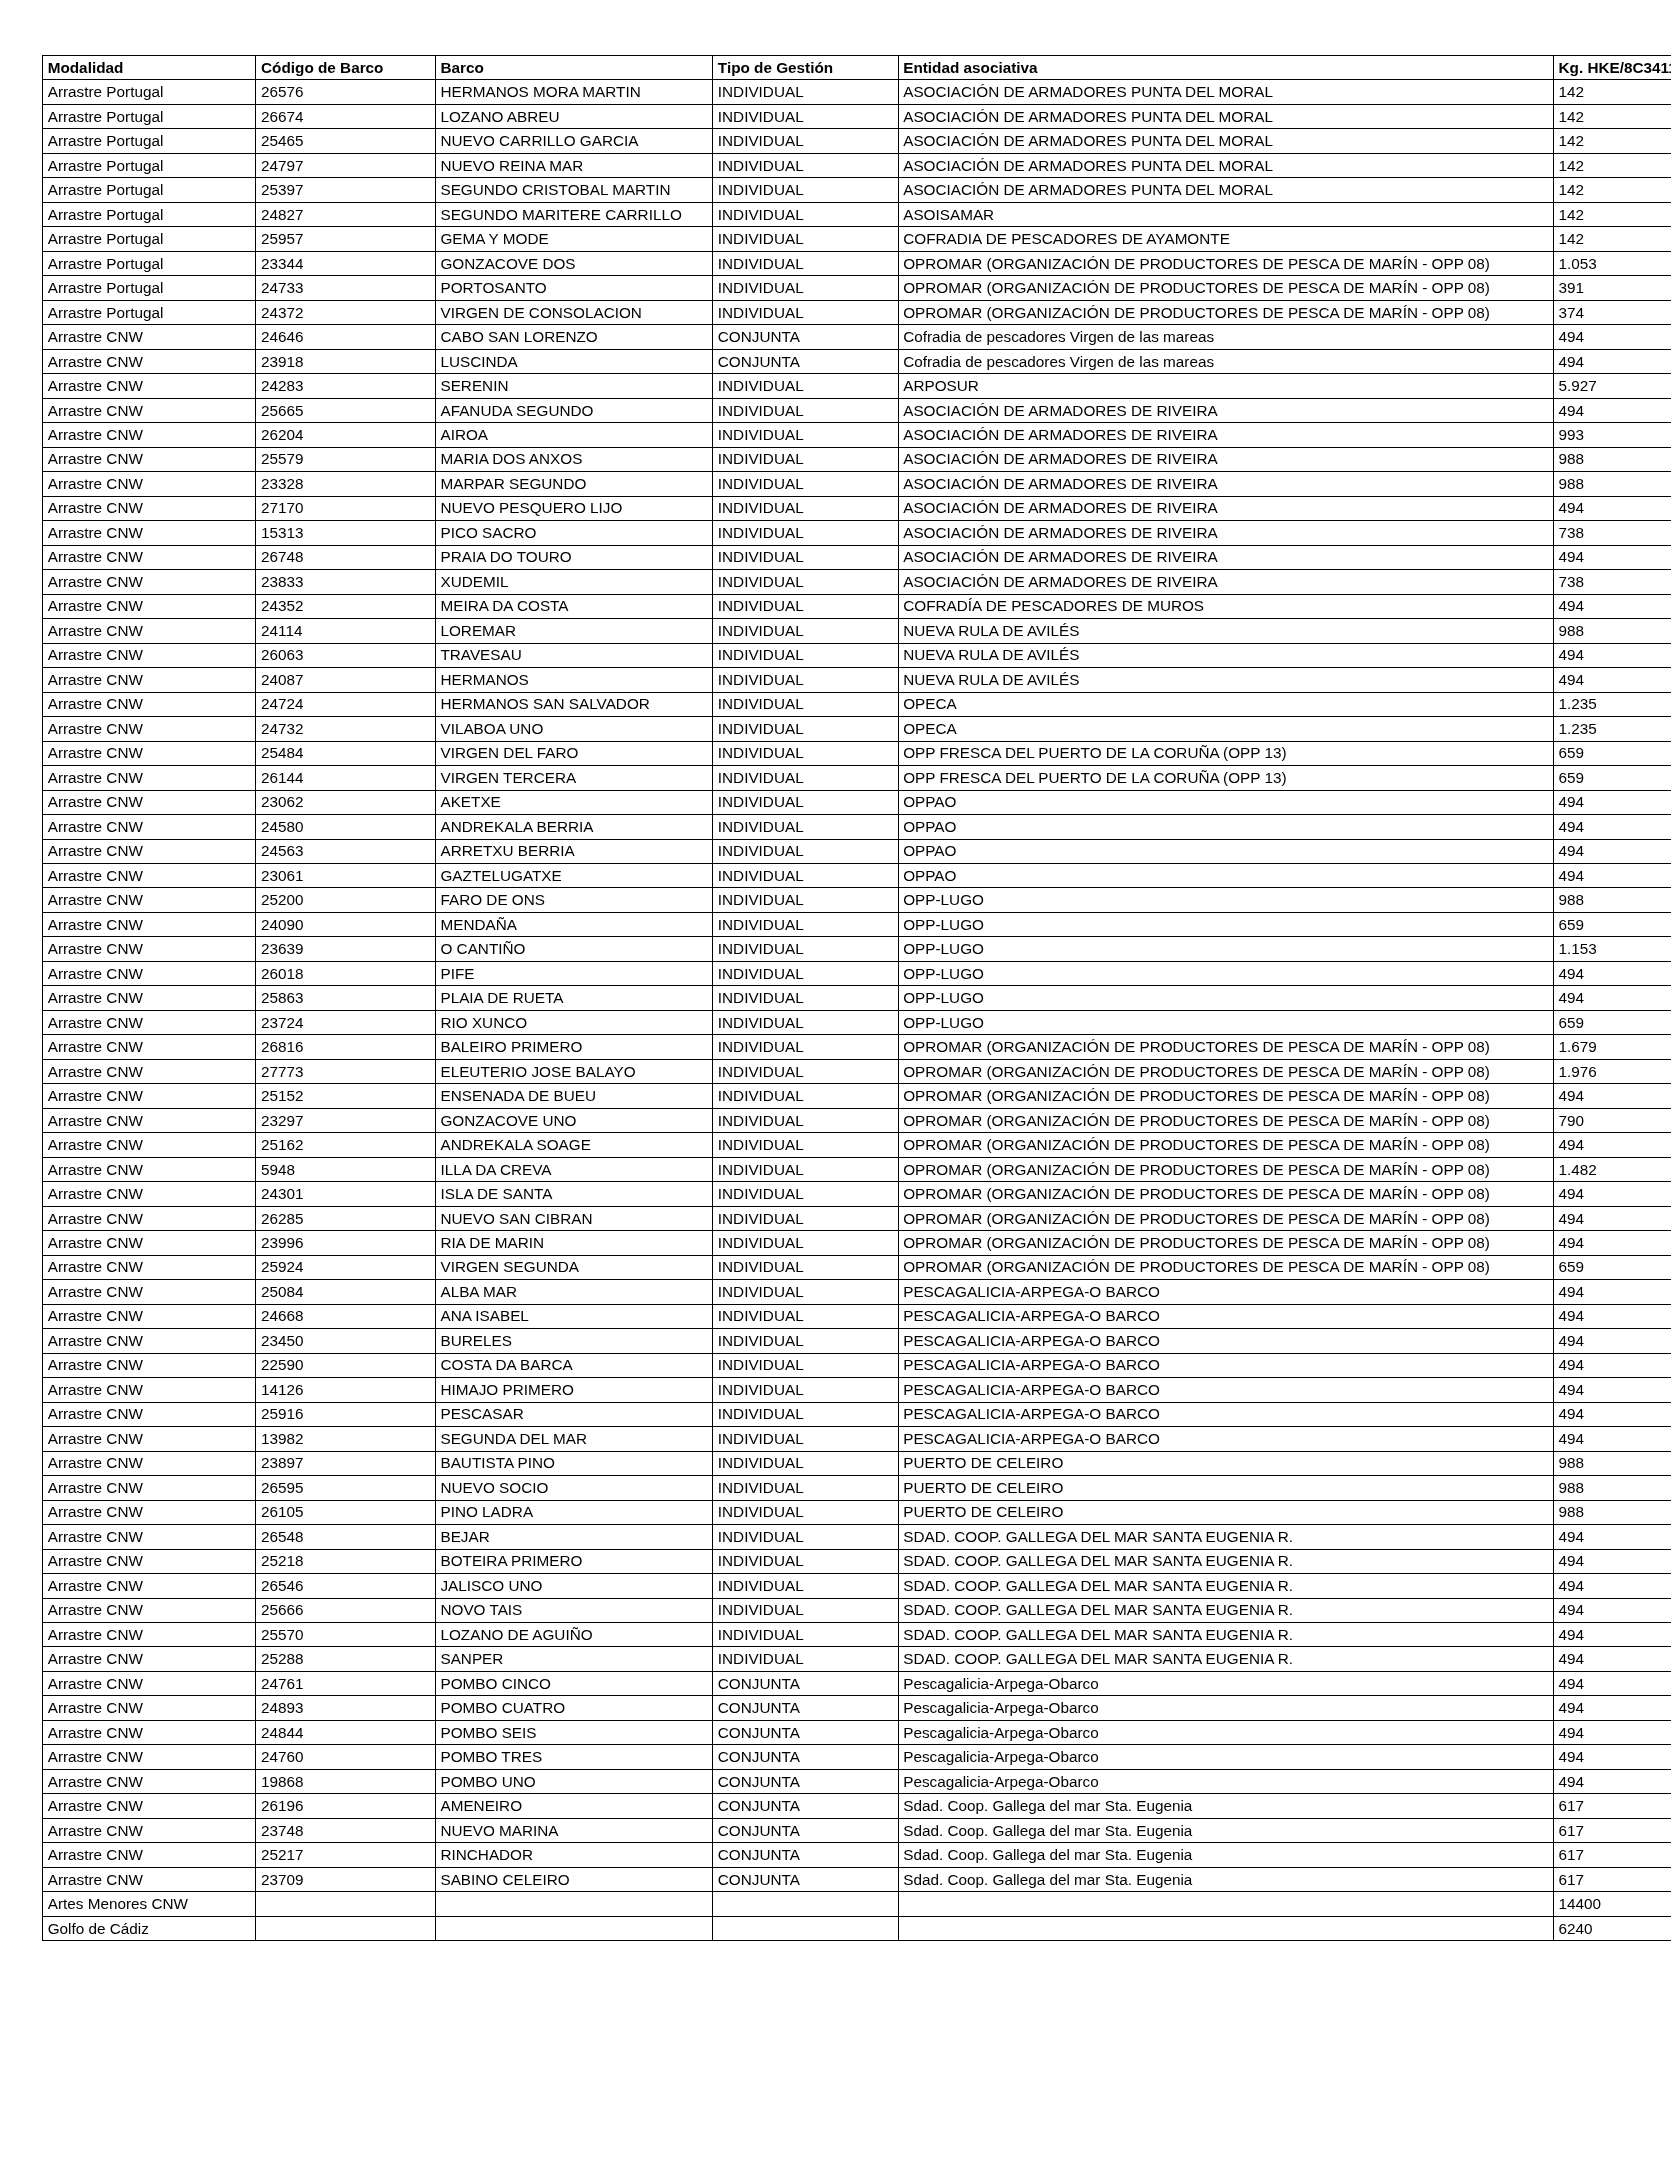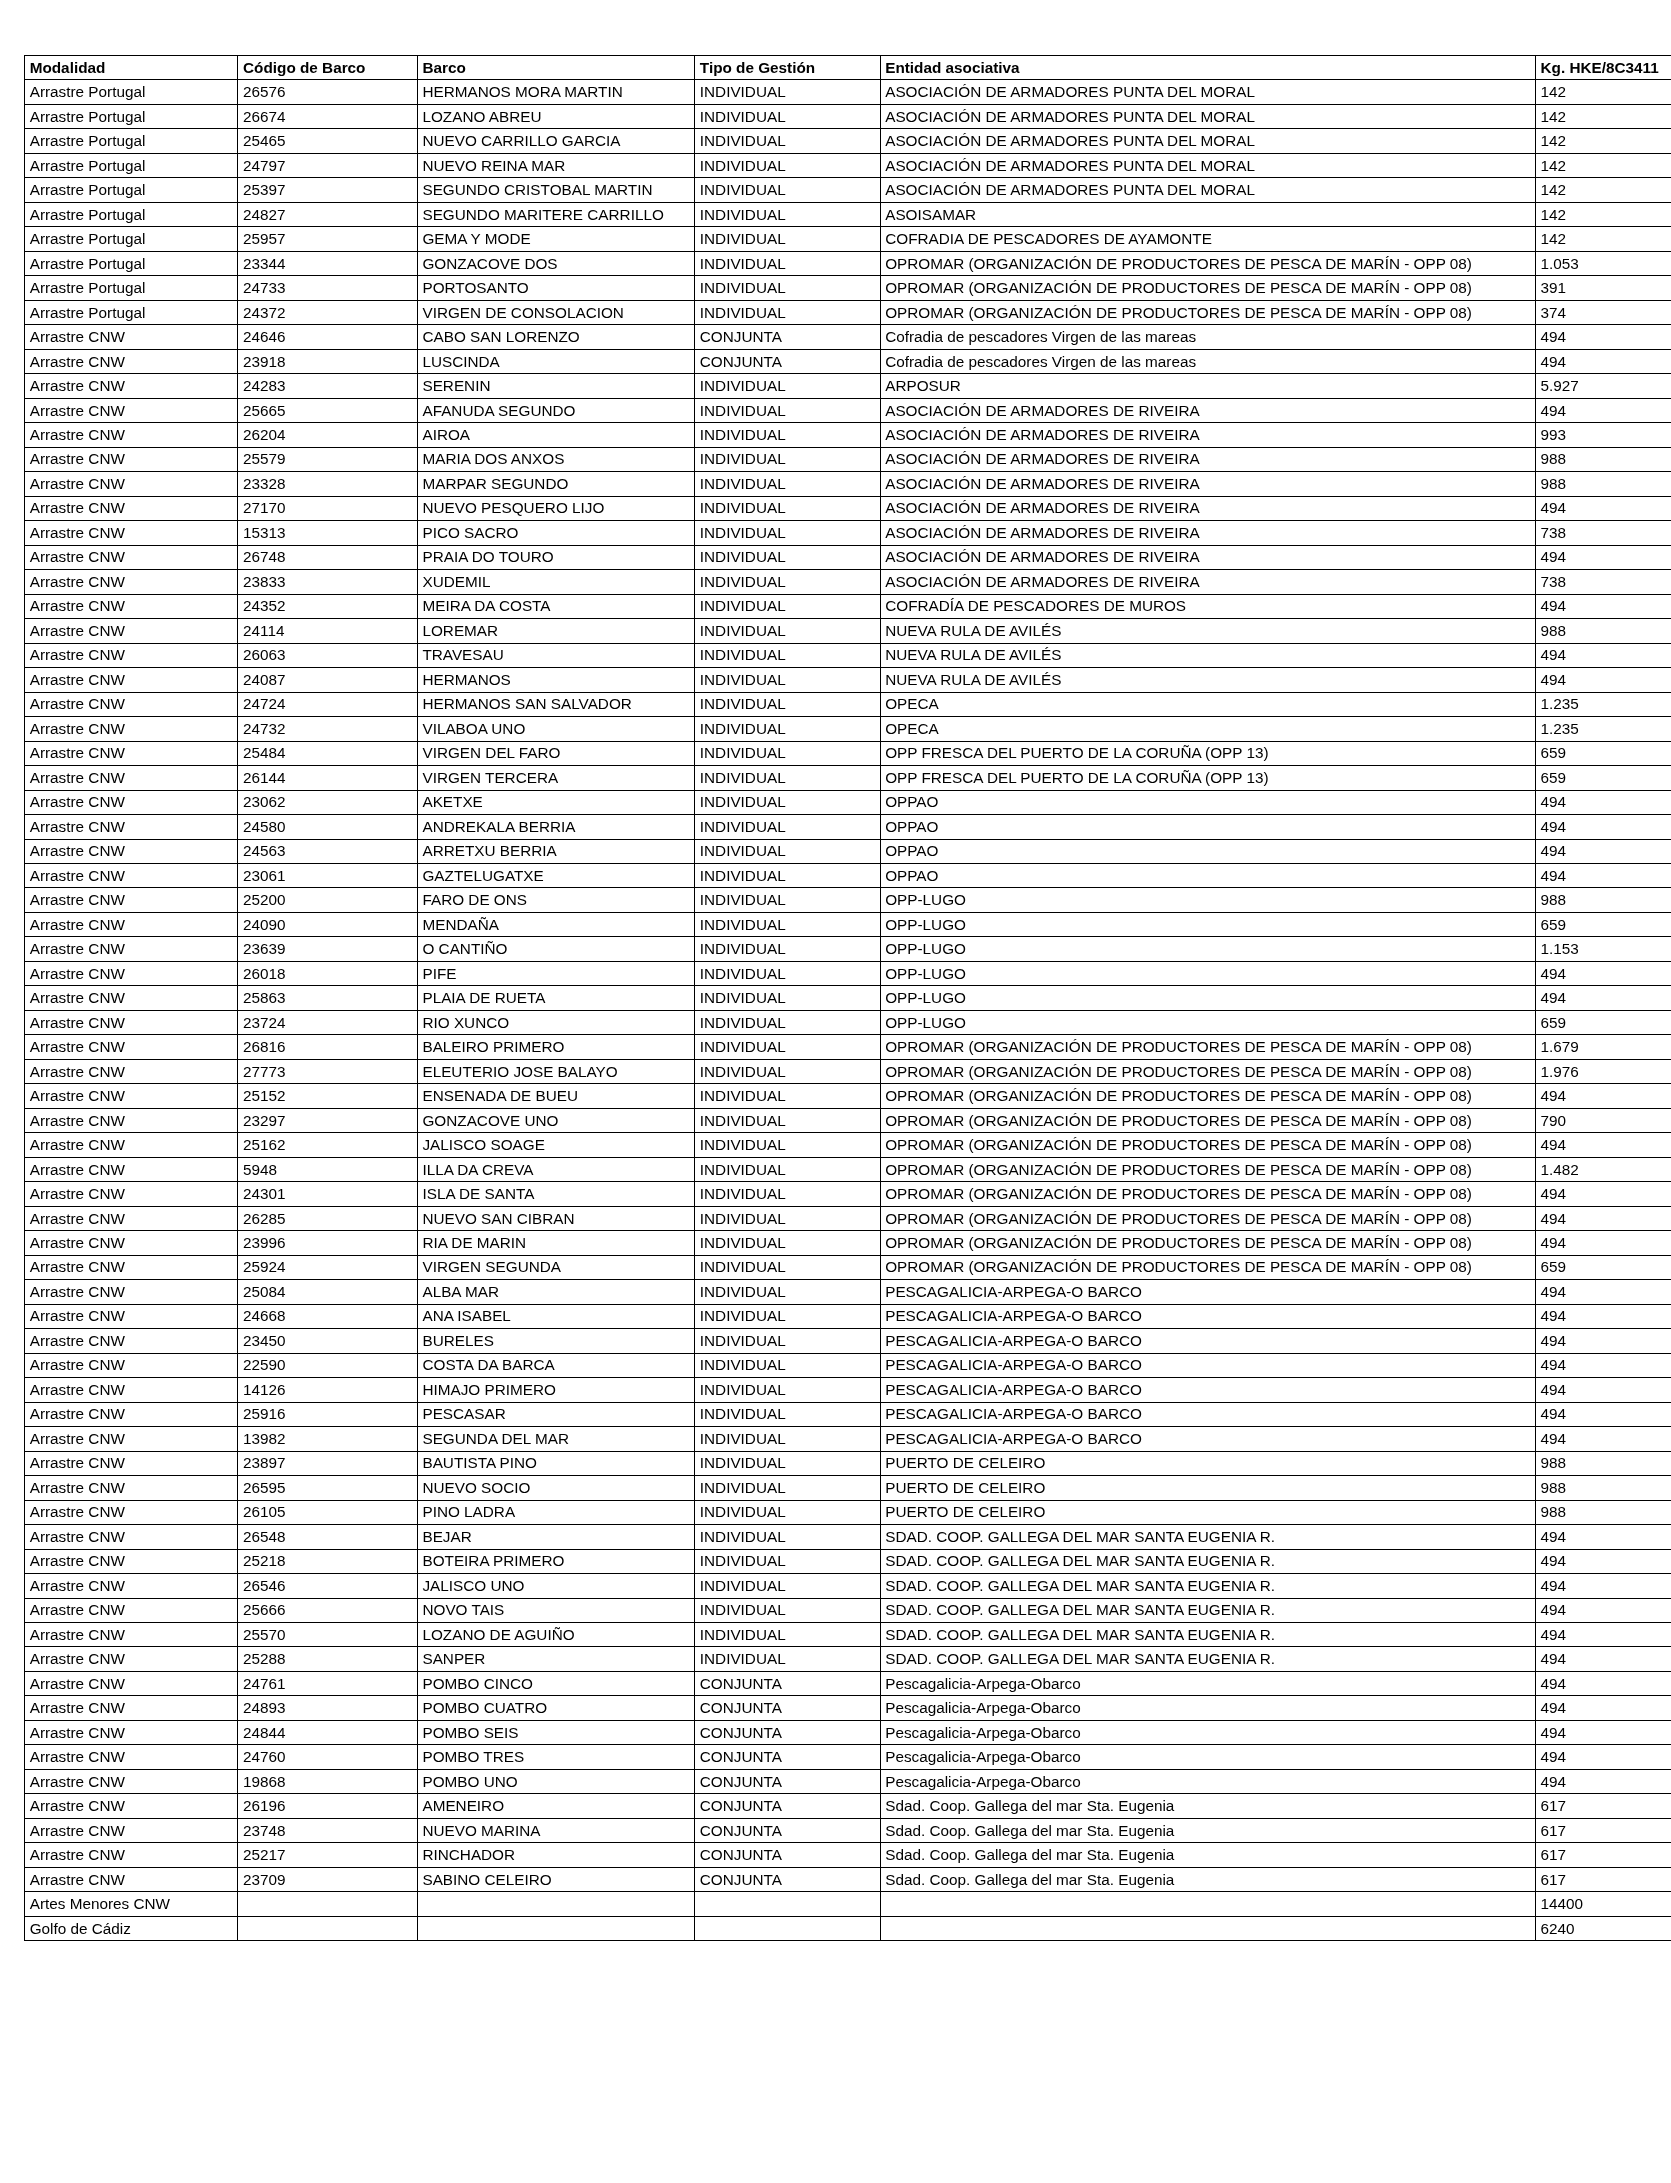--- a/index.html
+++ b/index.html
@@ -10,21 +10,21 @@
   body {
     width: 1672px;
     height: 2183px;
     font-family: "Liberation Sans", sans-serif;
     color: #000000;
   }
   .page {
     box-sizing: border-box;
     width: 1672px;
     height: 2183px;
-    padding: 55px 38px 0 24px;
+    padding: 55px 38px 0 42px;
   }
   table.fleet {
     border-collapse: collapse;
     table-layout: fixed;
     width: 1596px;
     font-size: 15.3px;
     line-height: 1.0;
   }
   table.fleet td, table.fleet th {
     border: 1.2px solid #000000;
@@ -404,21 +404,21 @@
           <td class="c-mod">Arrastre CNW</td>
           <td class="c-code">23297</td>
           <td class="c-boat">GONZACOVE UNO</td>
           <td class="c-type">INDIVIDUAL</td>
           <td class="c-ent">OPROMAR (ORGANIZACIÓN DE PRODUCTORES DE PESCA DE MARÍN - OPP 08)</td>
           <td class="c-kg">790</td>
         </tr>
         <tr>
           <td class="c-mod">Arrastre CNW</td>
           <td class="c-code">25162</td>
-          <td class="c-boat">JALISCO SOAGE</td>
+          <td class="c-boat">ANDREKALA SOAGE</td>
           <td class="c-type">INDIVIDUAL</td>
           <td class="c-ent">OPROMAR (ORGANIZACIÓN DE PRODUCTORES DE PESCA DE MARÍN - OPP 08)</td>
           <td class="c-kg">494</td>
         </tr>
         <tr>
           <td class="c-mod">Arrastre CNW</td>
           <td class="c-code">5948</td>
           <td class="c-boat">ILLA DA CREVA</td>
           <td class="c-type">INDIVIDUAL</td>
           <td class="c-ent">OPROMAR (ORGANIZACIÓN DE PRODUCTORES DE PESCA DE MARÍN - OPP 08)</td>

